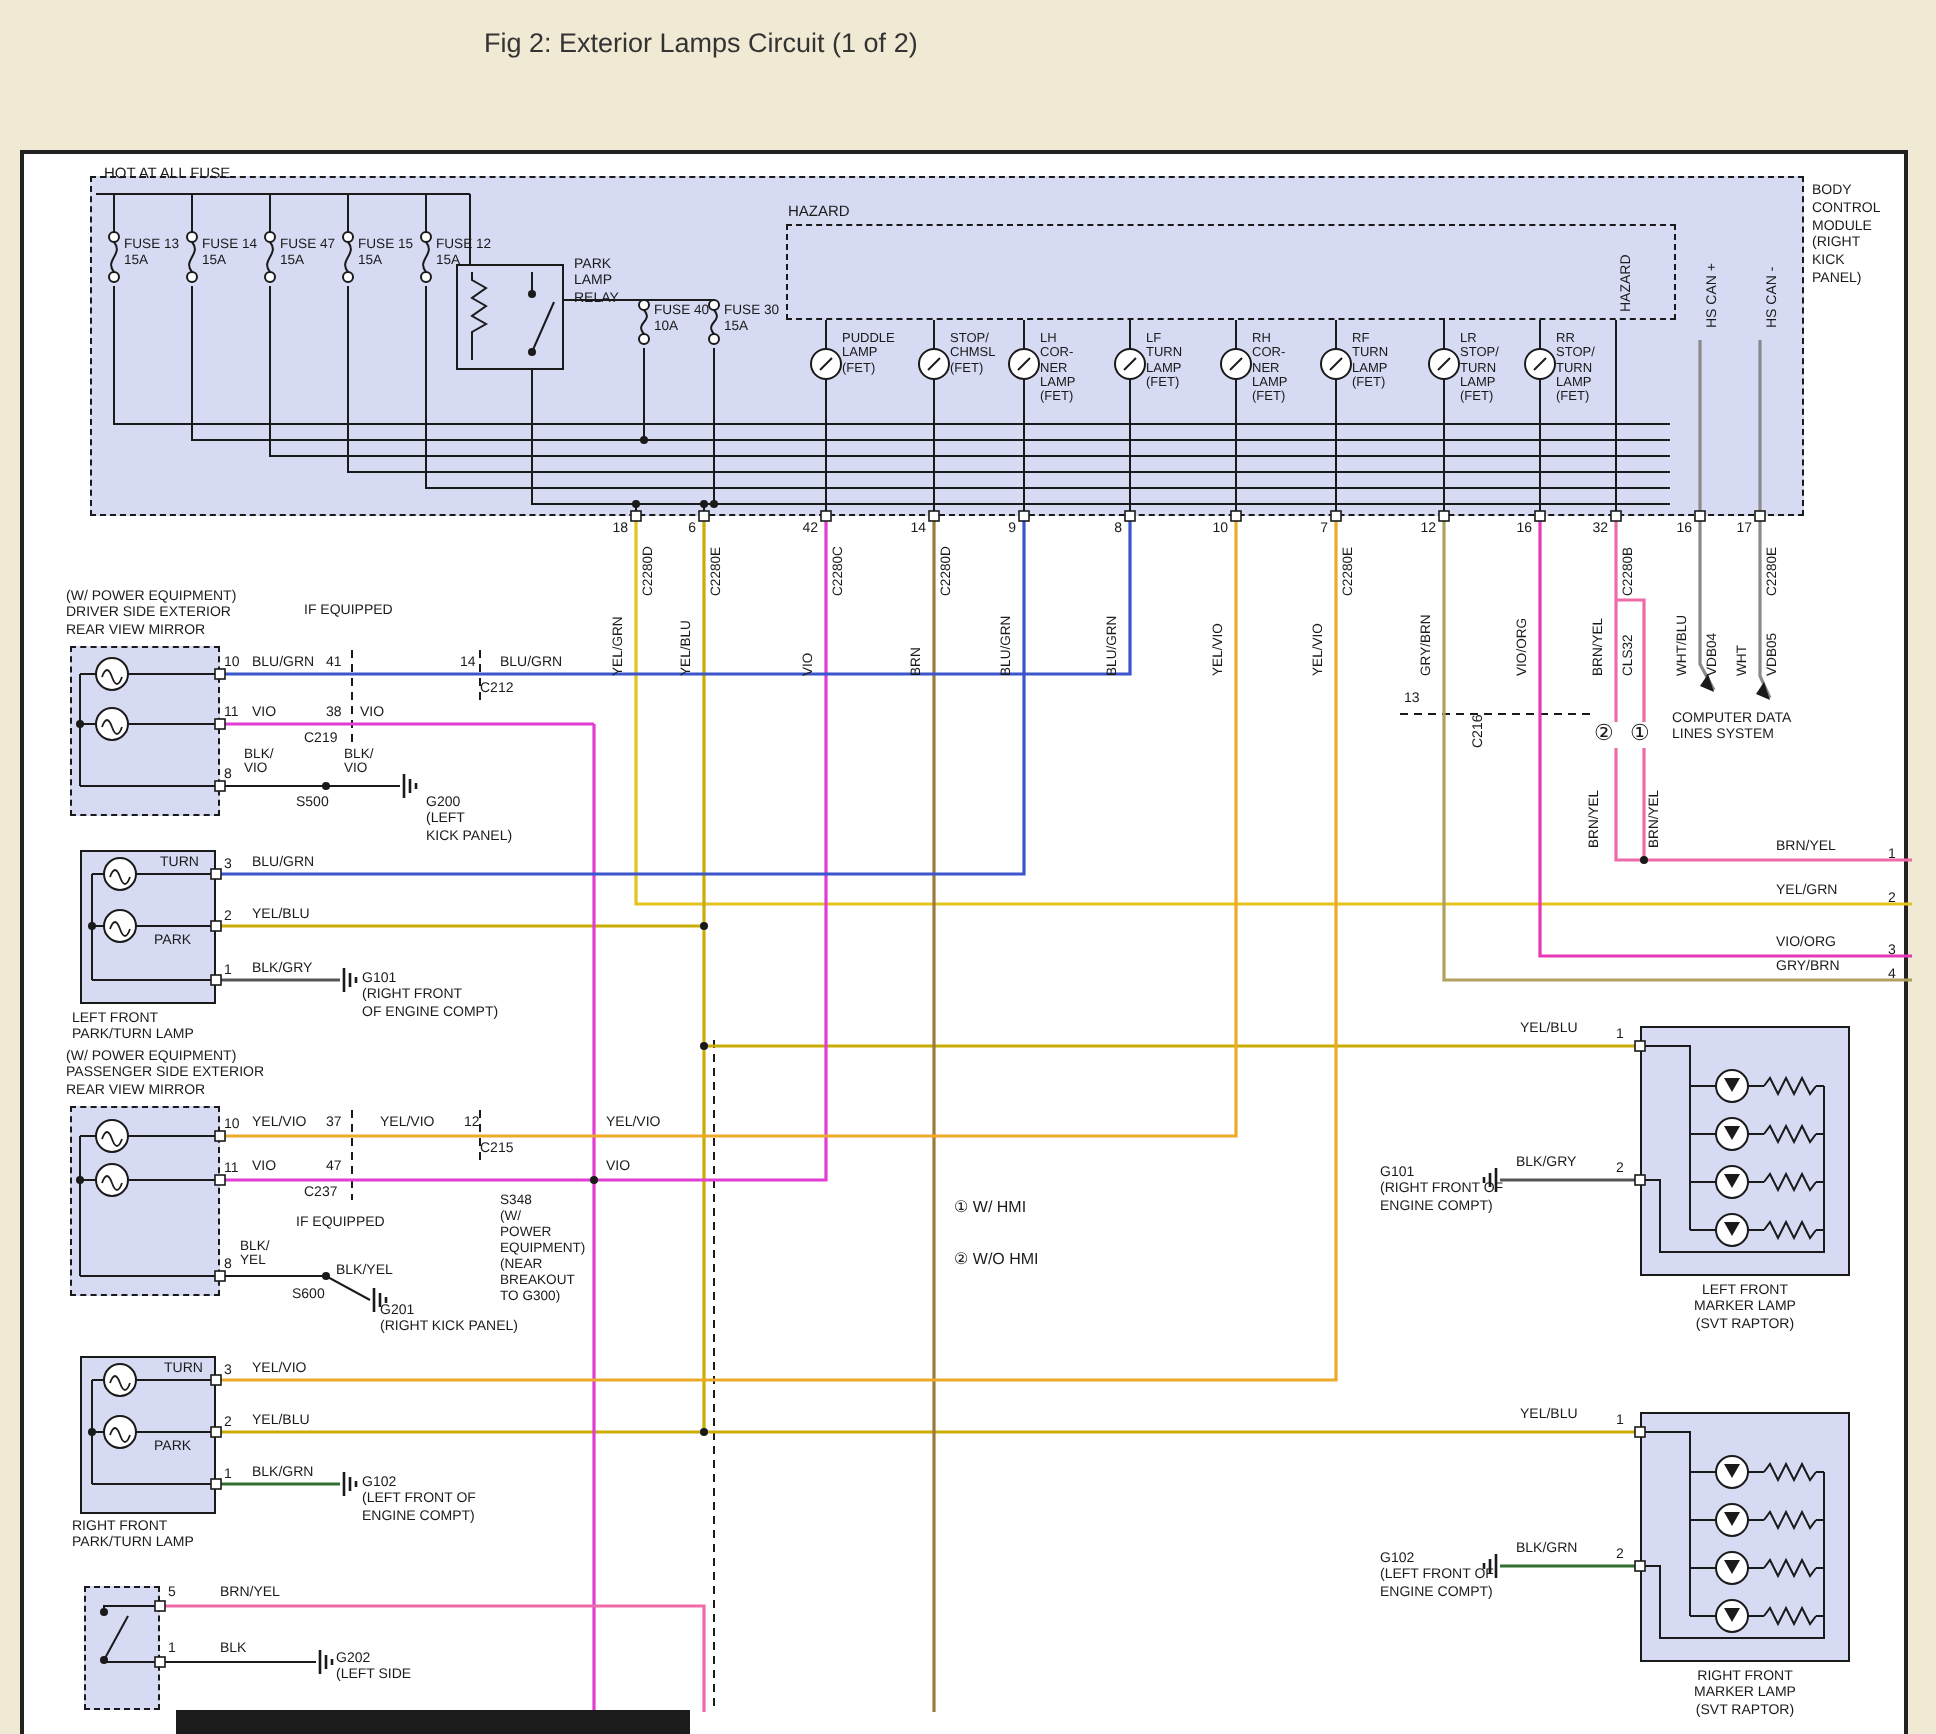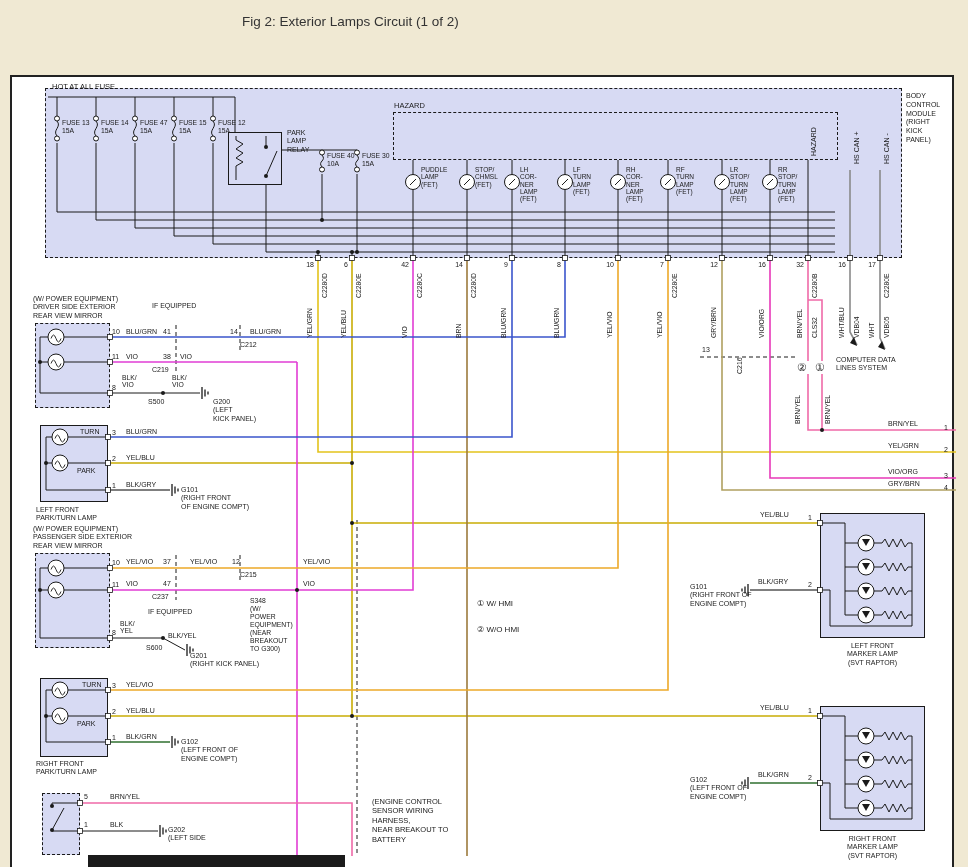--- a/index.html
+++ b/index.html
@@ -493,25 +493,20 @@
 (LEFT FRONT OF
 ENGINE COMPT)</div>
       <div class="lab" style="left: 36px; top: 760px; font-size: 7px;">RIGHT FRONT
 PARK/TURN LAMP</div>
       <div class="lab" style="left: 84px; top: 793px; font-size: 7px;">5</div>
       <div class="lab" style="left: 110px; top: 793px; font-size: 7px;">BRN/YEL</div>
       <div class="lab" style="left: 84px; top: 821px; font-size: 7px;">1</div>
       <div class="lab" style="left: 110px; top: 821px; font-size: 7px;">BLK</div>
       <div class="lab" style="left: 168px; top: 826px; font-size: 7px;">G202
 (LEFT SIDE</div>
-      <div class="lab" style="left: 372px; top: 797px; font-size: 7.5px; line-height: 1.25;">(ENGINE CONTROL
-SENSOR WIRING
-HARNESS,
-NEAR BREAKOUT TO
-BATTERY</div>
       <div class="lab" style="left: 477px; top: 599px; font-size: 8px;">①  W/ HMI</div>
       <div class="lab" style="left: 477px; top: 625px; font-size: 8px;">②  W/O HMI</div>
       <div class="lab" style="left: 760px; top: 511px; font-size: 7px;">YEL/BLU</div>
       <div class="lab" style="left: 808px; top: 514px; font-size: 7px;">1</div>
       <div class="lab" style="left: 758px; top: 578px; font-size: 7px;">BLK/GRY</div>
       <div class="lab" style="left: 808px; top: 581px; font-size: 7px;">2</div>
       <div class="lab" style="left: 690px; top: 583px; font-size: 7px;">G101
 (RIGHT FRONT OF
 ENGINE COMPT)</div>
       <div class="lab" style="left: 820px; top: 642px; font-size: 7px; width: 105px; text-align: center;">LEFT FRONT

